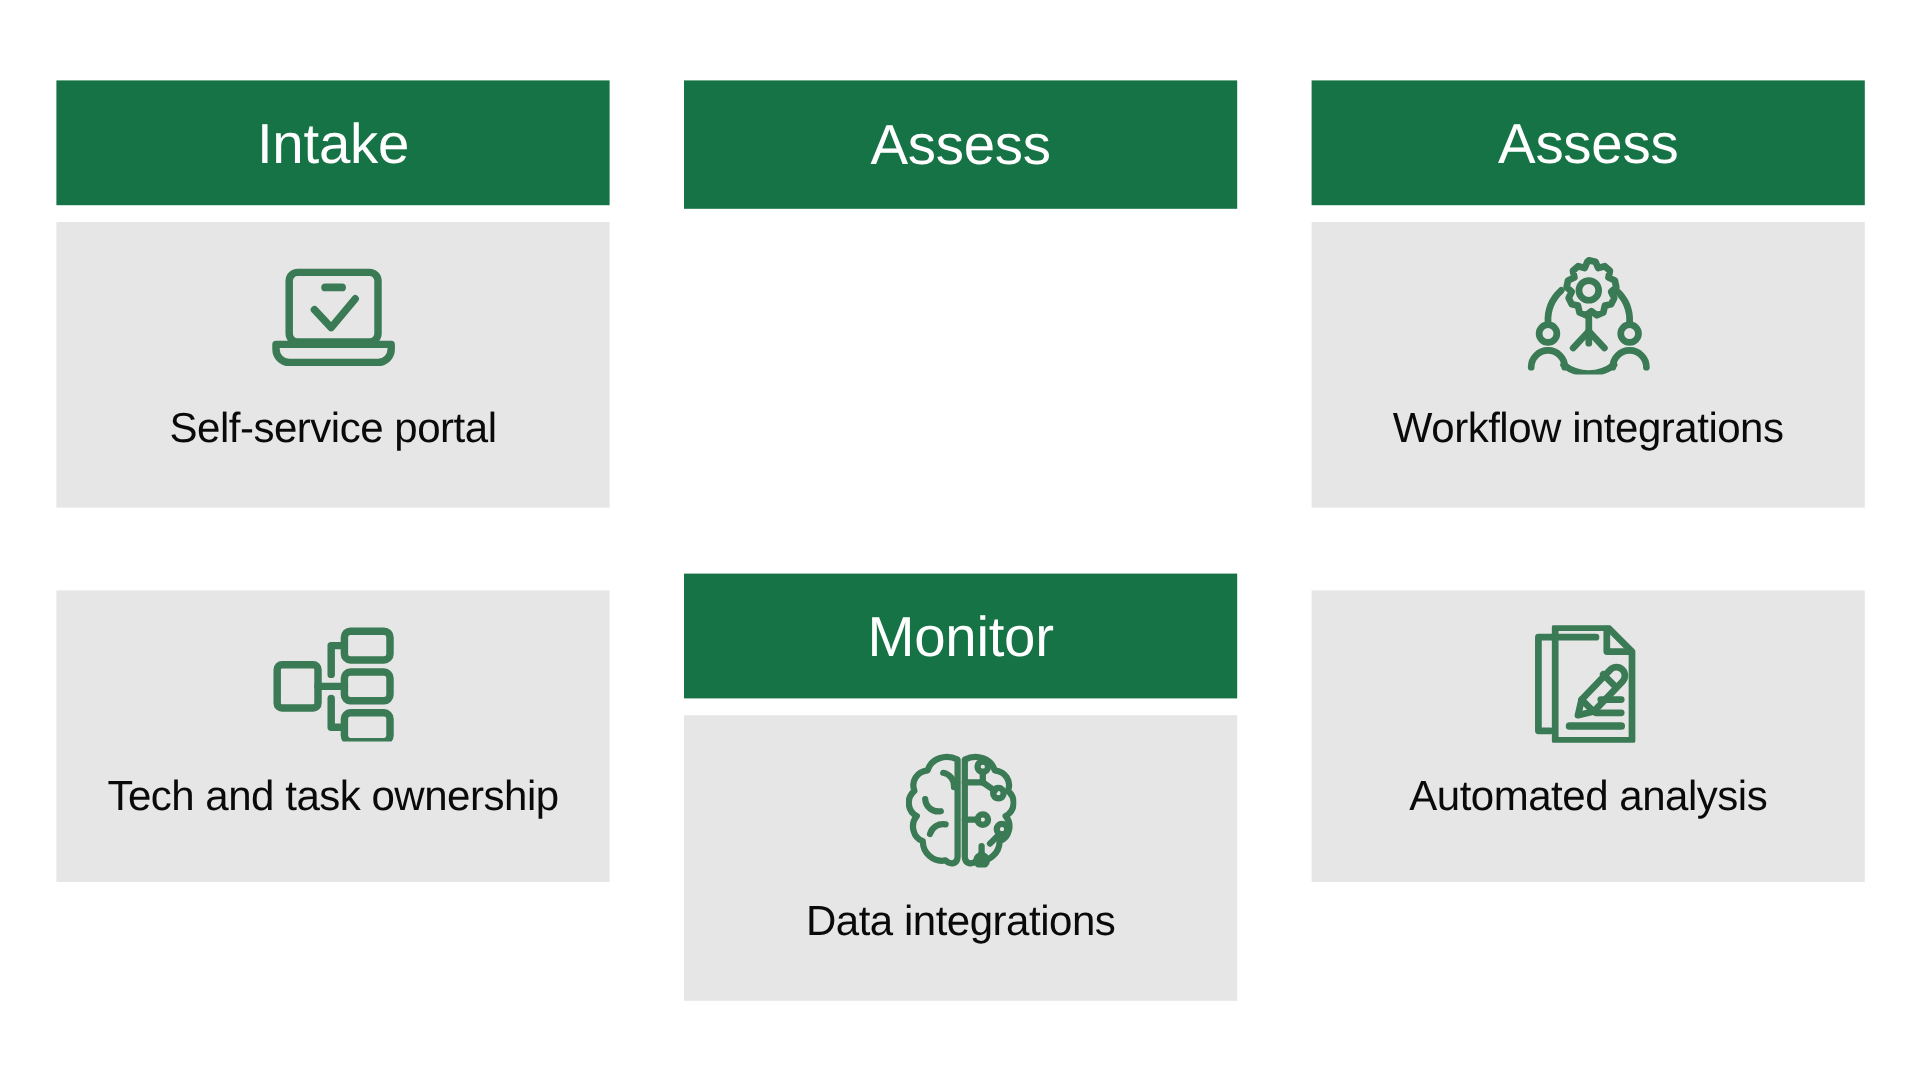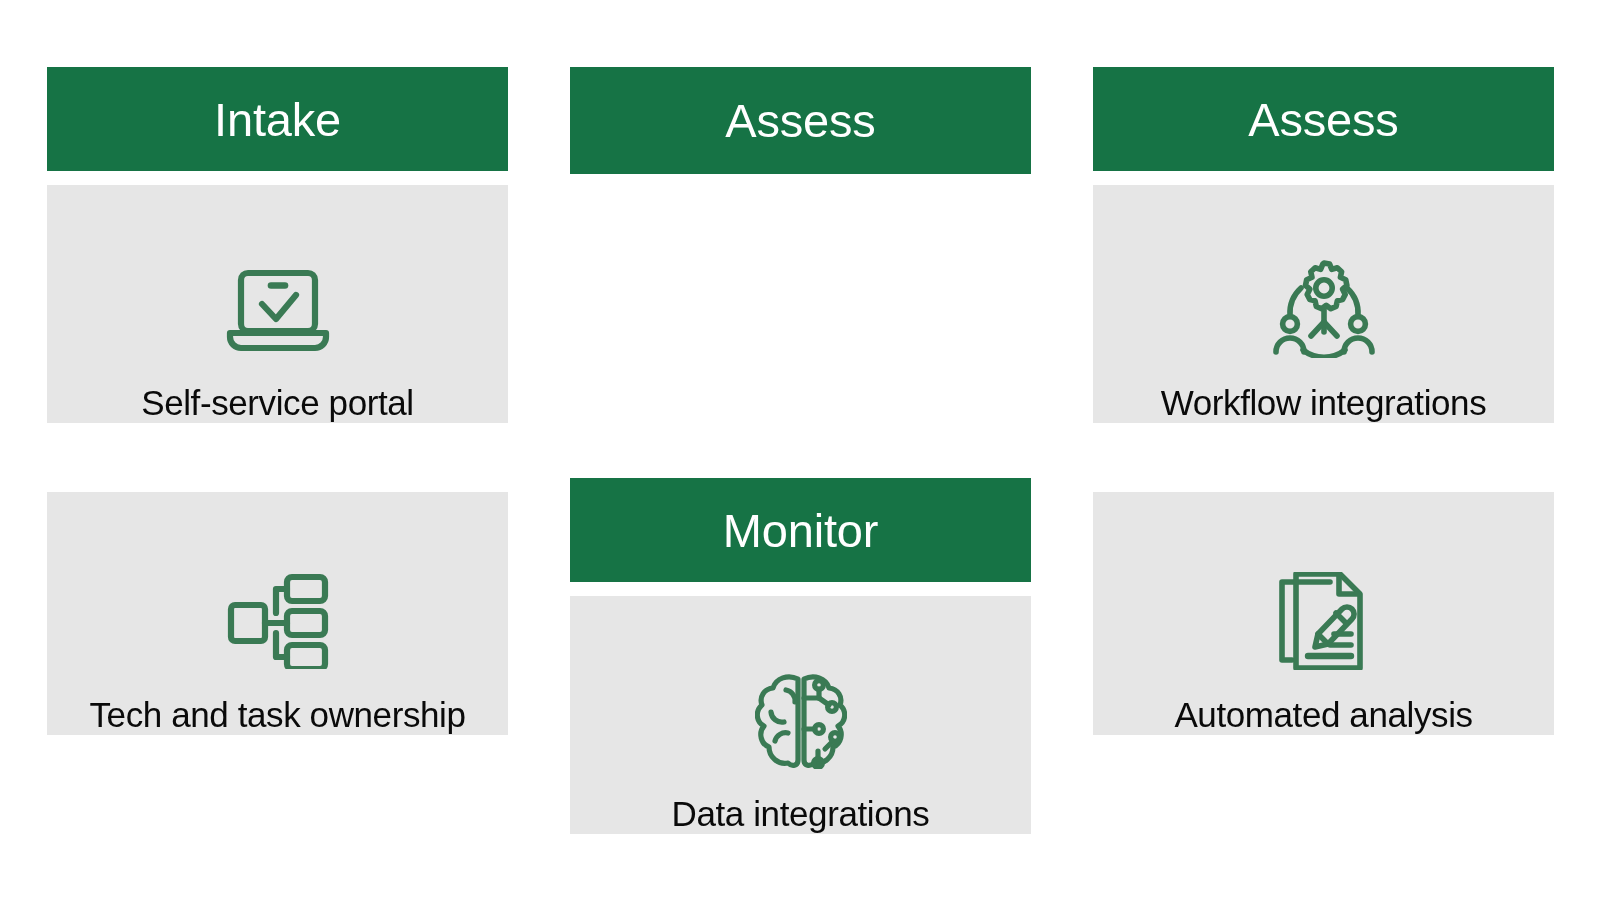--- a/index.html
+++ b/index.html
@@ -50,21 +50,21 @@
     line-height: 1;
     white-space: nowrap;
   }
   .card-body {
     margin-top: 14px;
     height: 243px;
     background: #e6e6e6;
     display: flex;
     flex-direction: column;
     align-items: center;
-    justify-content: flex-end;
+    justify-content: flex-start;
     box-sizing: border-box;
     padding-top: 26px;
   }
   .icon-wrap {
     width: 120px;
     height: 104px;
     display: flex;
     align-items: center;
     justify-content: center;
   }

